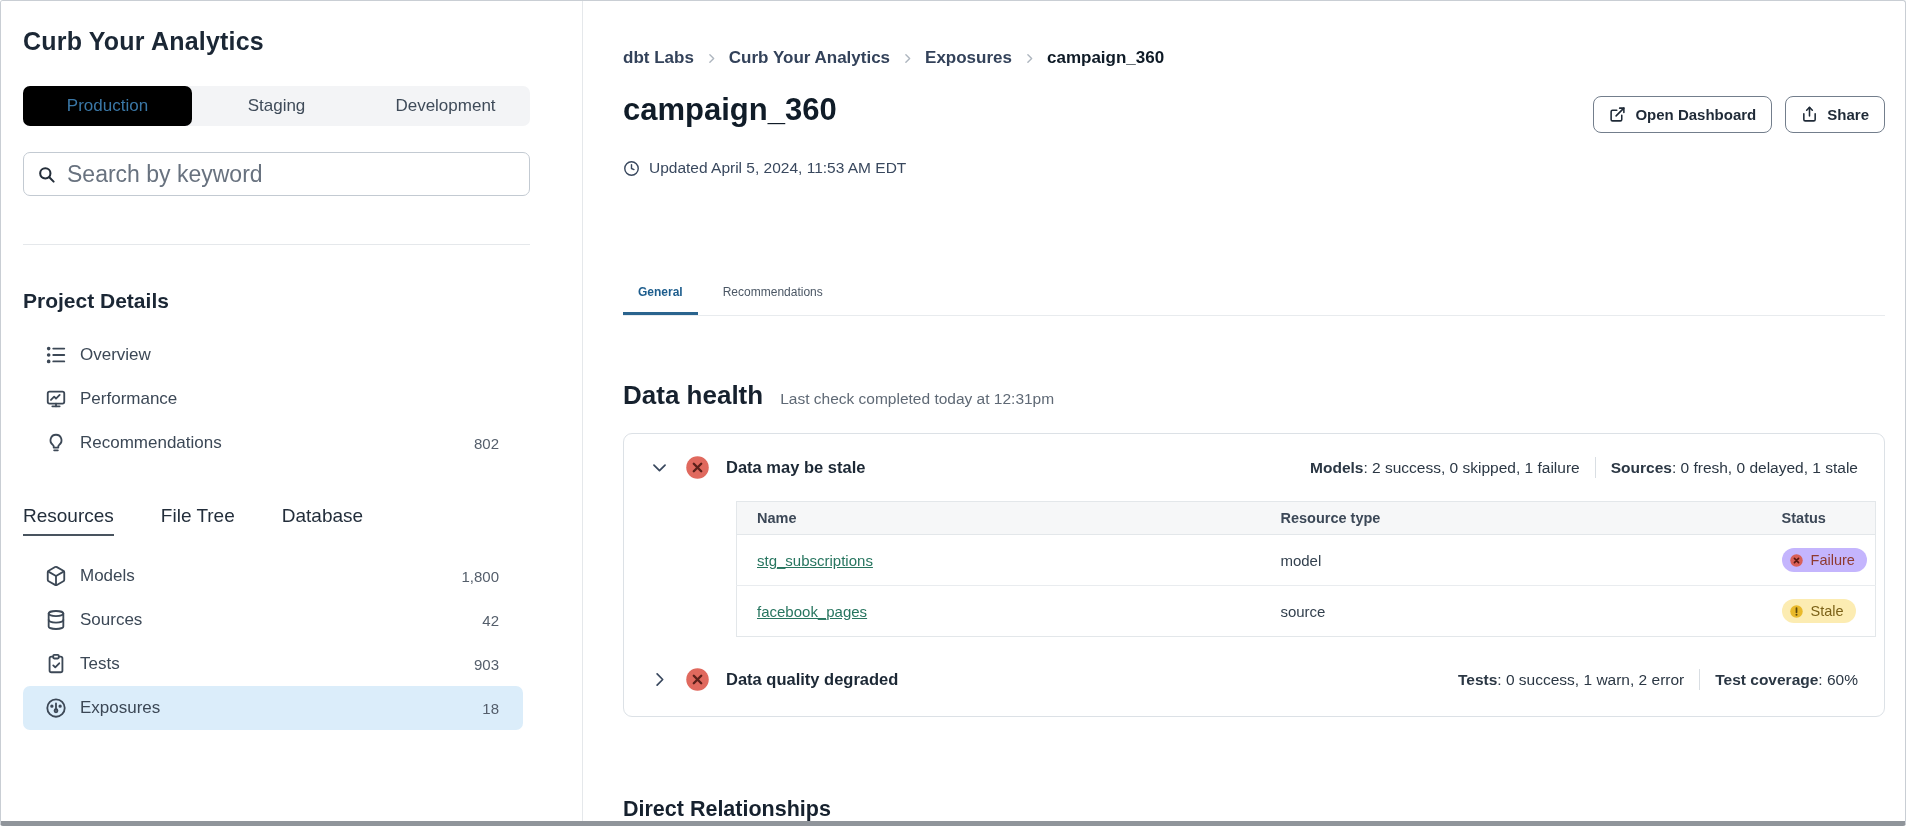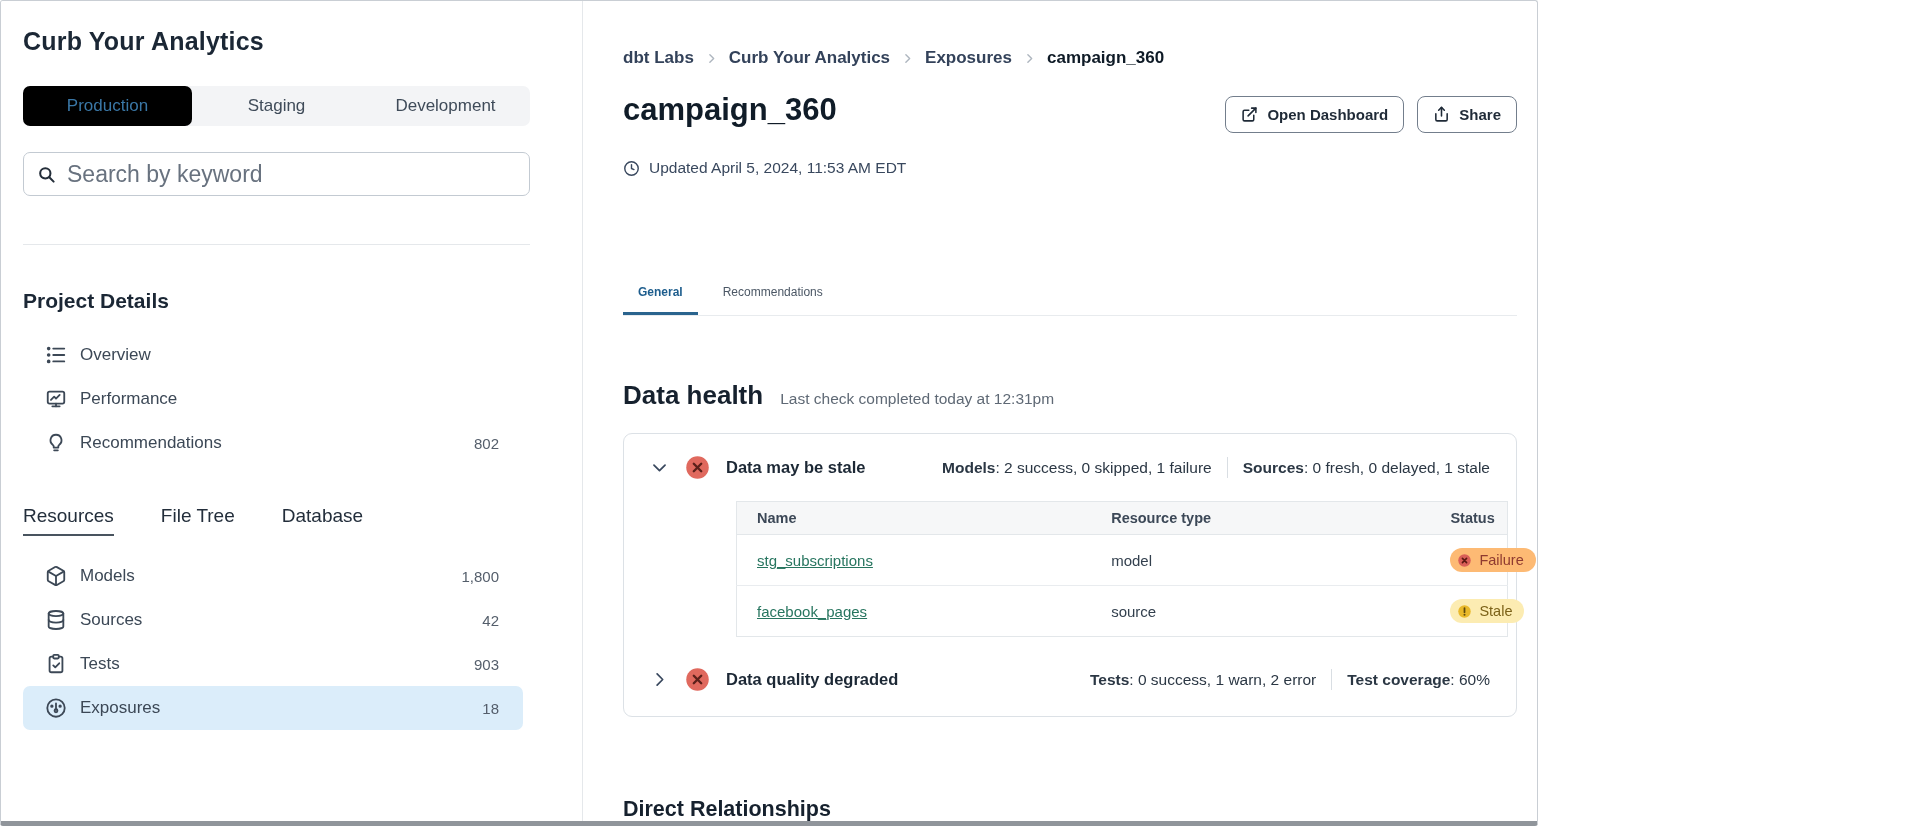--- a/index.html
+++ b/index.html
@@ -1,20 +1,20 @@
 <!DOCTYPE html>
 <html><head>
 <meta charset="utf-8">
 <style>
   * { box-sizing: border-box; margin: 0; padding: 0; }
   html, body { width: 1906px; height: 826px; overflow: hidden; background: #fff; }
   body { font-family: "Liberation Sans", "DejaVu Sans", sans-serif; color: #2b3744; }
 
   .app {
-    width: 1538px; height: 826px; display: flex;
+    width: 1906px; height: 826px; display: flex;
     border: 1px solid #c9ced4; border-bottom: 5px solid #90959b; border-radius: 3px;
     background: #fff; overflow: hidden;
   }
 
   
   .sidebar { width: 582px; flex: 0 0 582px; border-right: 1px solid #e5e8eb; padding-top: 24px; background:#fff; }
   .sidebar-title { margin: 2px 22px 0; font-size: 25px; font-weight: 700; color: #1b2735; letter-spacing: .2px; }
 
   .seg-control { margin: 30px 52px 0 22px; background: #f3f4f6; border-radius: 7px; display: flex; padding: 0; }
   .seg { flex: 1; text-align: center; padding: 10px 0; font-size: 17px; color: #3f4b59; border-radius: 7px; cursor: pointer; }
@@ -79,21 +79,21 @@
     border: 1px solid #e3e7ea; table-layout: fixed; }
   .health-table th { background: #f6f7f8; text-align: left; font-size: 14.5px; font-weight: 700; color: #3c4857;
     padding: 8px 20px; border-bottom: 1px solid #e3e7ea; }
   .health-table td { padding: 13px 20px; font-size: 15px; color: #33404e; border-bottom: 1px solid #e9ecef; }
   .health-table tr:last-child td { border-bottom: none; }
   .col-name { width: 46%; } .col-type { width: 44%; } .col-status { width: 10%; min-width: 130px; }
   .res-link { color: #27755f; text-decoration: underline; cursor: pointer; }
 
   .badge { display: inline-flex; align-items: center; gap: 7px; padding: 4px 12px 4px 7px;
     border-radius: 999px; font-size: 14.5px; }
-  .badge.failure { background: #fdba74; color: #8f3a30; }
+  .badge.failure { background: #c4b5fd; color: #8f3a30; }
   .badge.stale { background: #fcecb2; color: #7c6218; }
 
   .bottom-heading { margin-top: 80px; font-size: 21.5px; font-weight: 700; color: #16212e; }
 
   .icon { display: inline-flex; }
 </style>
 </head>
 <body>
 
 <div class="app">

